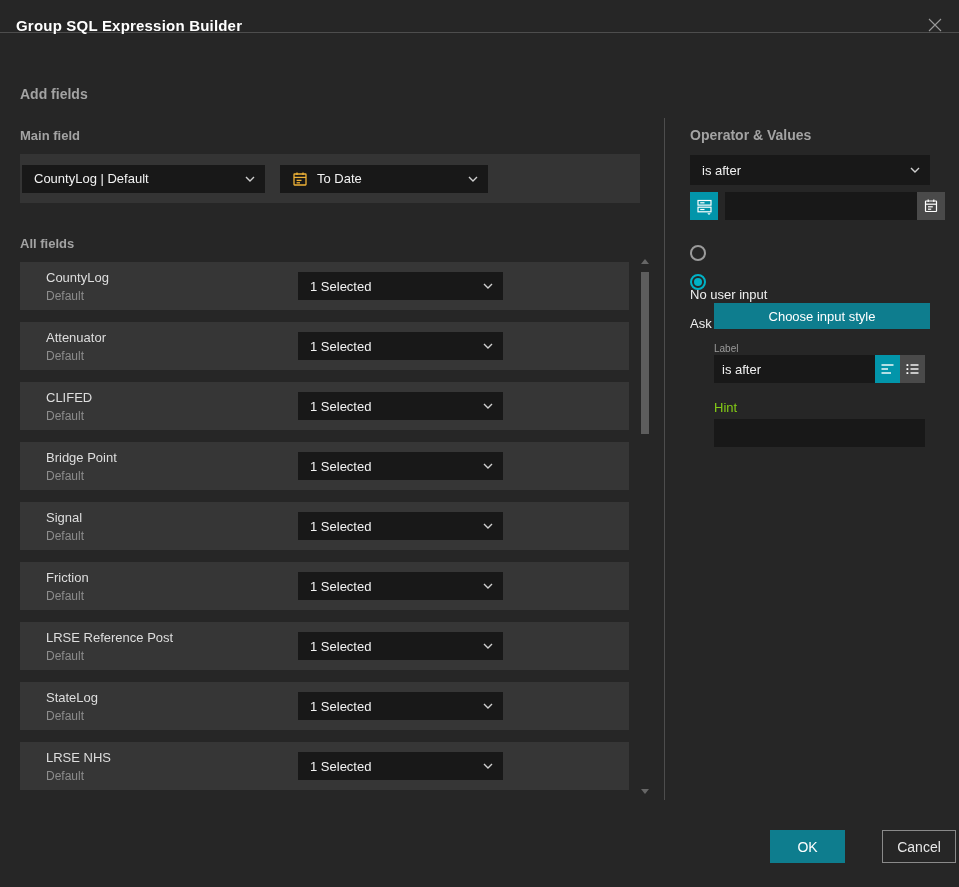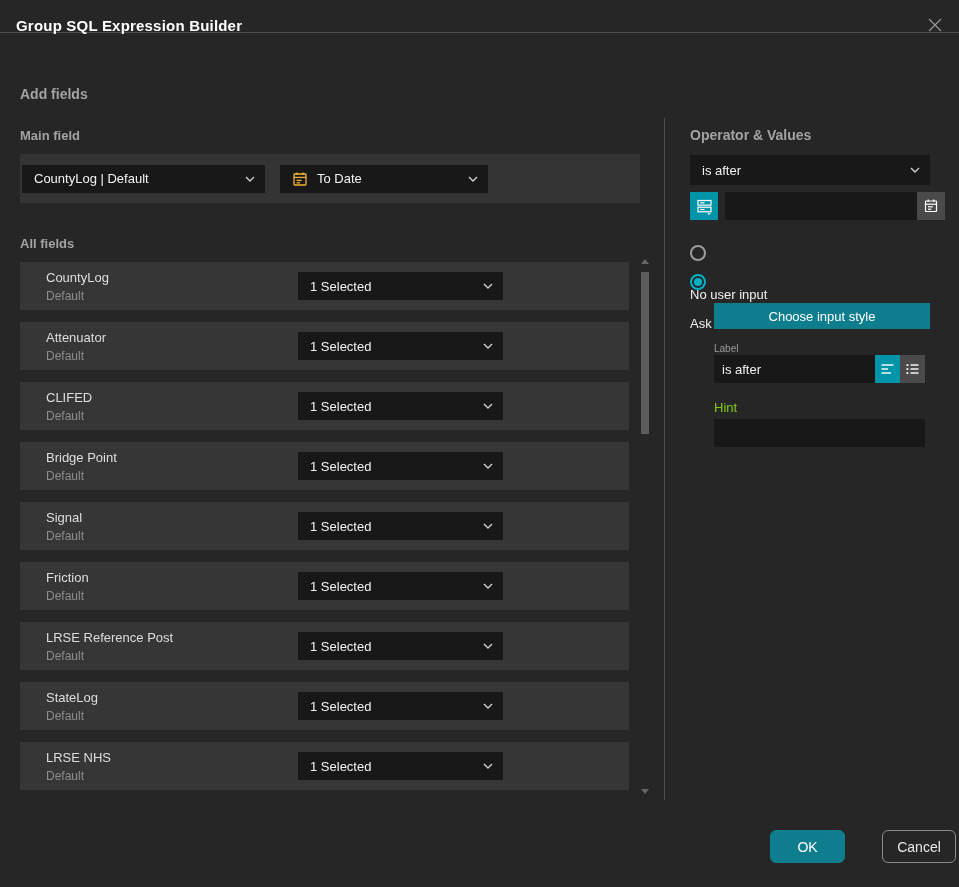--- a/index.html
+++ b/index.html
@@ -105,21 +105,21 @@
   .seg { width:25px; height:28px; display:flex; align-items:center; justify-content:center; cursor:pointer; }
   .seg.active { background:var(--accent-bright,#0390a5); }
   .seg.inactive { background:#4a4a4a; }
   .hint-h { position:absolute; left:24px; top:280px; color:#84cc16; font-size:13px; }
   .hint-row { position:absolute; left:24px; top:299px; width:211px; height:28px; }
   .hint-row .tb { width:211px; }
   
   .btn {
     position:absolute; top:830px; height:33px; font-size:14px;
     display:flex; align-items:center; justify-content:center; cursor:pointer;
-    box-sizing:border-box; font-family:"Liberation Sans",sans-serif;border-radius:6px;
+    box-sizing:border-box; font-family:"Liberation Sans",sans-serif;
   }
   .btn.ok { left:770px; width:75px; background:var(--accent,#13808f); color:#ffffff; border:1px solid var(--accent,#13808f); }
   .btn.cancel { left:882px; width:74px; background:transparent; color:#e8e8e8; border:1px solid #8a8a8a; }
 </style>
 </head>
 <body>
 
 <div id="dialog">
 
   <div class="titlebar">

